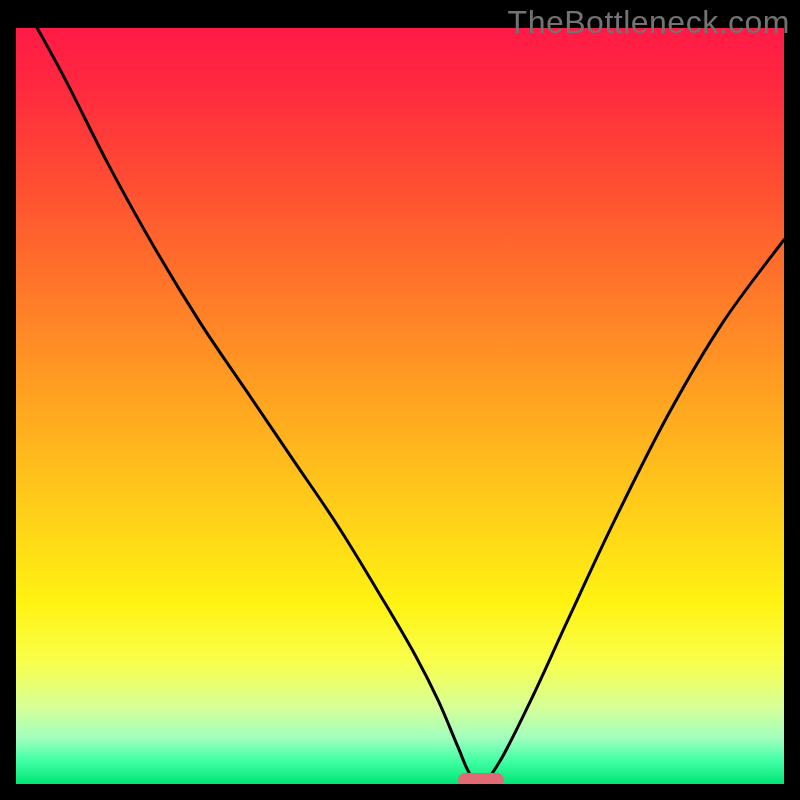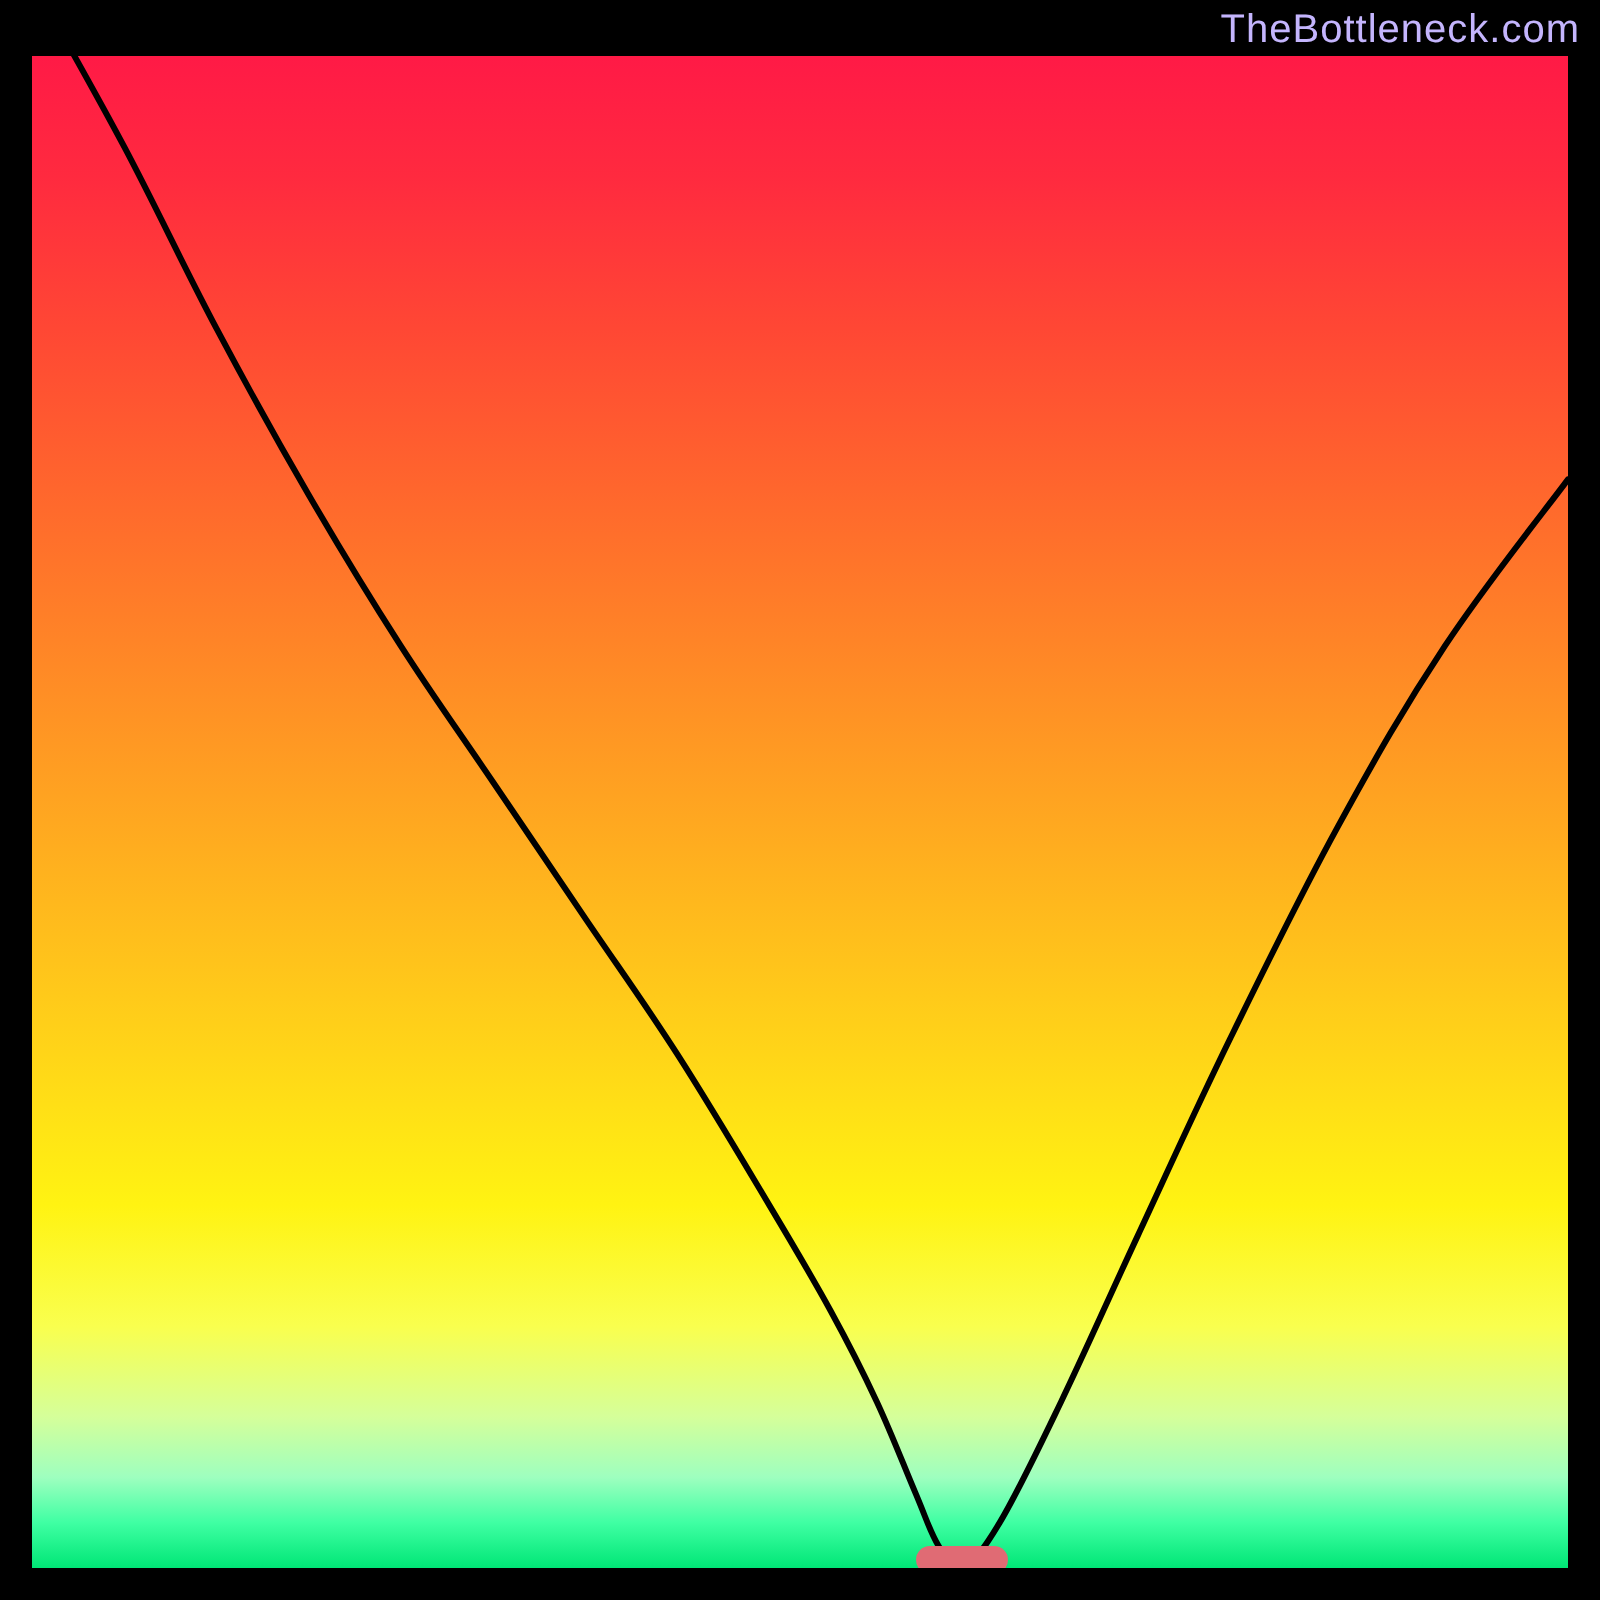--- a/index.html
+++ b/index.html
@@ -14,22 +14,22 @@
   .frame {
     position: relative;
     width: 800px;
     height: 800px;
     background: #000;
   }
   .watermark {
     position: absolute;
     top: 4px;
     right: 10px;
-    color: #c4b5fd;
-    font-size: 20px;
+    color: #737373;
+    font-size: 32px;
     font-weight: 500;
     letter-spacing: 0.5px;
     z-index: 20;
     margin-left: 36px;
   }
   .plot {
     position: absolute;
     left: 16px;
     top: 28px;
     width: 768px;

